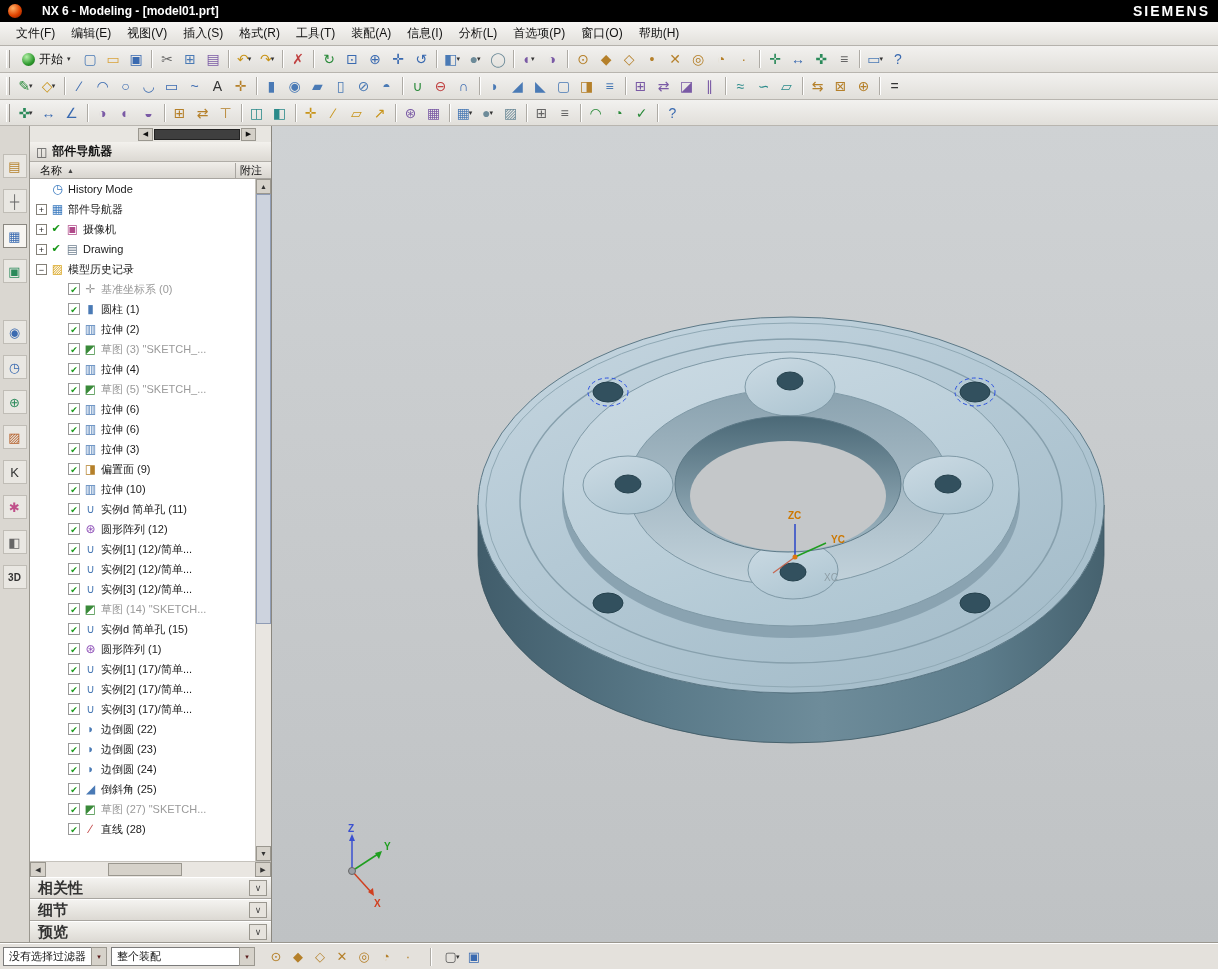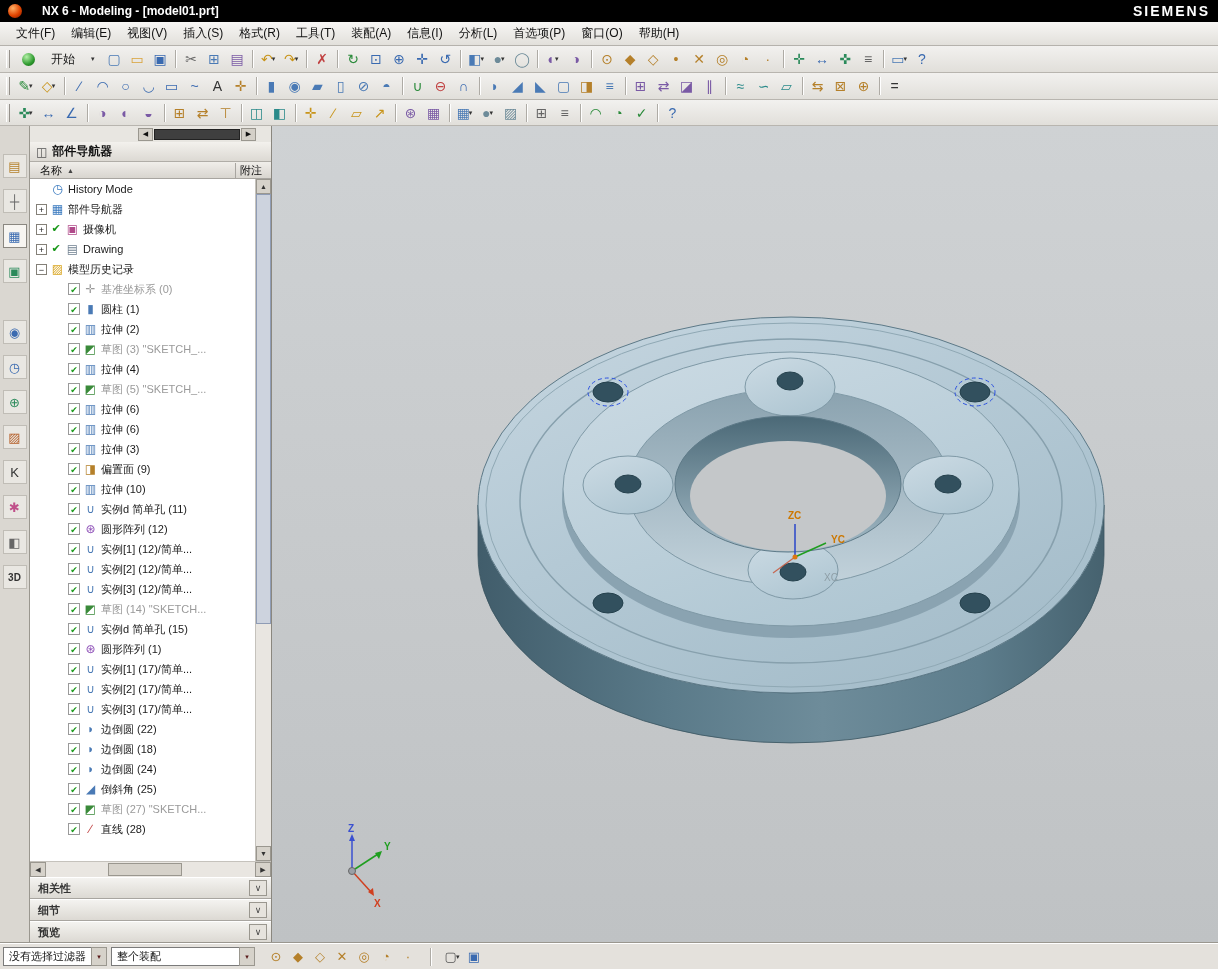--- a/index.html
+++ b/index.html
@@ -23,21 +23,21 @@
 #tb3{top:100px;height:26px}
 .tb-icons{display:flex;align-items:center;height:100%}
 .grip{width:4px;height:18px;margin:0 4px;border-left:1px solid #fff;border-right:1px solid #94908a;flex:none}
 .tbtn{width:23px;height:23px;display:flex;align-items:center;justify-content:center;font-size:14px;flex:none;border:1px solid transparent;position:relative;cursor:default}
 .tbtn .glyph{line-height:1}
 .tbtn .dd{font-size:7px;color:#333;margin-left:-1px}
 .tbtn .dd:empty{display:none}
 .tbtn.sep{width:8px;border:none;background:none}
 .tbtn.sep::before{content:"";width:1px;height:18px;background:#aeaba5;box-shadow:1px 0 0 #fff}
 .tbtn.grip{width:4px;height:18px;margin:0 4px;border:none;border-left:1px solid #fff;border-right:1px solid #94908a}
-.start-btn{display:flex;align-items:center;gap:16px;height:23px;padding:0 7px;border:1px solid transparent;flex:none}
+.start-btn{display:flex;align-items:center;gap:4px;height:23px;padding:0 7px;border:1px solid transparent;flex:none}
 .start-ball{width:13px;height:13px;border-radius:50%;background:radial-gradient(circle at 35% 30%,#b4f0a8,#2e9a2e 60%,#135a13);flex:none}
 
 
 .dock{position:absolute;left:0;top:126px;bottom:26px;width:30px;background:#dad7d1;border-right:1px solid #9a978f;display:flex;flex-direction:column;align-items:center;padding-top:28px;gap:11px}
 .dock-btn{width:24px;height:24px;display:flex;align-items:center;justify-content:center;font-size:13px;border:1px solid #c0bdb6;background:#e9e7e2;cursor:default}
 .dock-btn.gap{margin-top:26px}
 .dock-btn.active{background:#f7f5f1;border-color:#8a8780}
 .dock-btn.txt span{font-size:10px;font-weight:bold}
 
 
@@ -71,21 +71,21 @@
 .vtrack{flex:1;position:relative}
 .vthumb{position:absolute;left:0;right:0;top:0;height:430px;background:#cdd3de;border:1px solid #8f9cb5}
 
 .hscroll{height:16px;background:#e9e6e1;border-top:1px solid #c5c2bc;display:flex;flex:none}
 .hbtn{width:16px;height:100%;background:#d6d2ca;border:1px solid #9a978f;font-size:7px;display:flex;align-items:center;justify-content:center;color:#333;flex:none}
 .htrack{flex:1;position:relative}
 .hthumb{position:absolute;top:1px;bottom:1px;left:62px;width:74px;background:#d6d2ca;border:1px solid #9a978f}
 
 .npanels{flex:none}
 .npanel{height:22px;background:linear-gradient(#f4f3f0,#dcd9d3);border-top:1px solid #fff;border-bottom:1px solid #a8a5a0;display:flex;align-items:center;padding:0 4px 0 8px}
-.npanel-label{font-weight:bold;font-size:11px;color:#333;flex:1}
+.npanel-label{font-weight:bold;font-size:15px;color:#333;flex:1}
 .npanel-chevron{width:18px;height:16px;border:1px solid #9a978f;background:#e6e3dd;font-size:9px;display:flex;align-items:center;justify-content:center;color:#444}
 
 
 .viewport{position:absolute;left:272px;top:126px;right:0;bottom:26px;background:#c6c9cb}
 .viewport svg{display:block}
 
 
 .statusbar{position:absolute;left:0;bottom:0;width:100%;height:26px;background:#e4e1dc;border-top:1px solid #fff;box-shadow:0 -1px 0 #9a978f;display:flex;align-items:center;padding:0 3px;gap:4px}
 .sb-select{display:flex;height:19px}
 .sb-field{background:#fff;border:1px solid #7a7a7a;border-right:none;font-size:11px;display:flex;align-items:center;padding:0 5px;white-space:nowrap}
@@ -1029,21 +1029,21 @@
           <span class="texp blank"></span>
           <span class="tchk box"></span>
           <span class="ticon" style="color: rgb(74, 122, 181);">◗</span>
           <span class="tlabel">边倒圆 (22)</span>
         </div>
 
         <div class="trow" style="padding-left: 24px;">
           <span class="texp blank"></span>
           <span class="tchk box"></span>
           <span class="ticon" style="color: rgb(74, 122, 181);">◗</span>
-          <span class="tlabel">边倒圆 (18)</span>
+          <span class="tlabel">边倒圆 (23)</span>
         </div>
 
         <div class="trow" style="padding-left: 24px;">
           <span class="texp blank"></span>
           <span class="tchk box"></span>
           <span class="ticon" style="color: rgb(74, 122, 181);">◗</span>
           <span class="tlabel">边倒圆 (24)</span>
         </div>
 
         <div class="trow" style="padding-left: 24px;">

